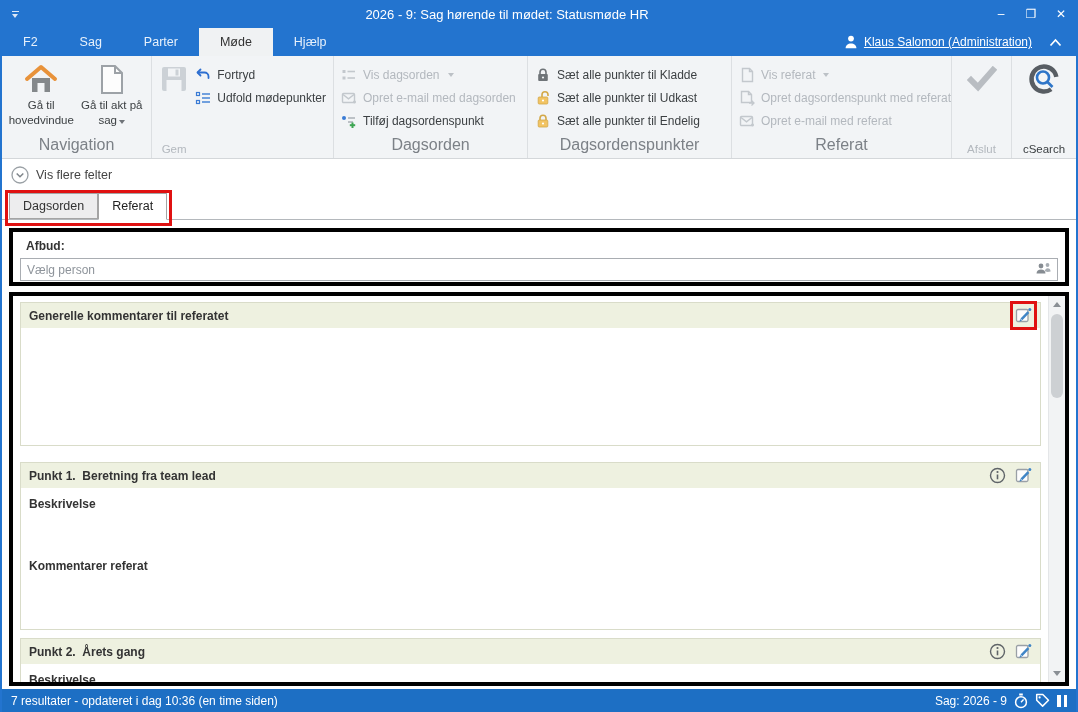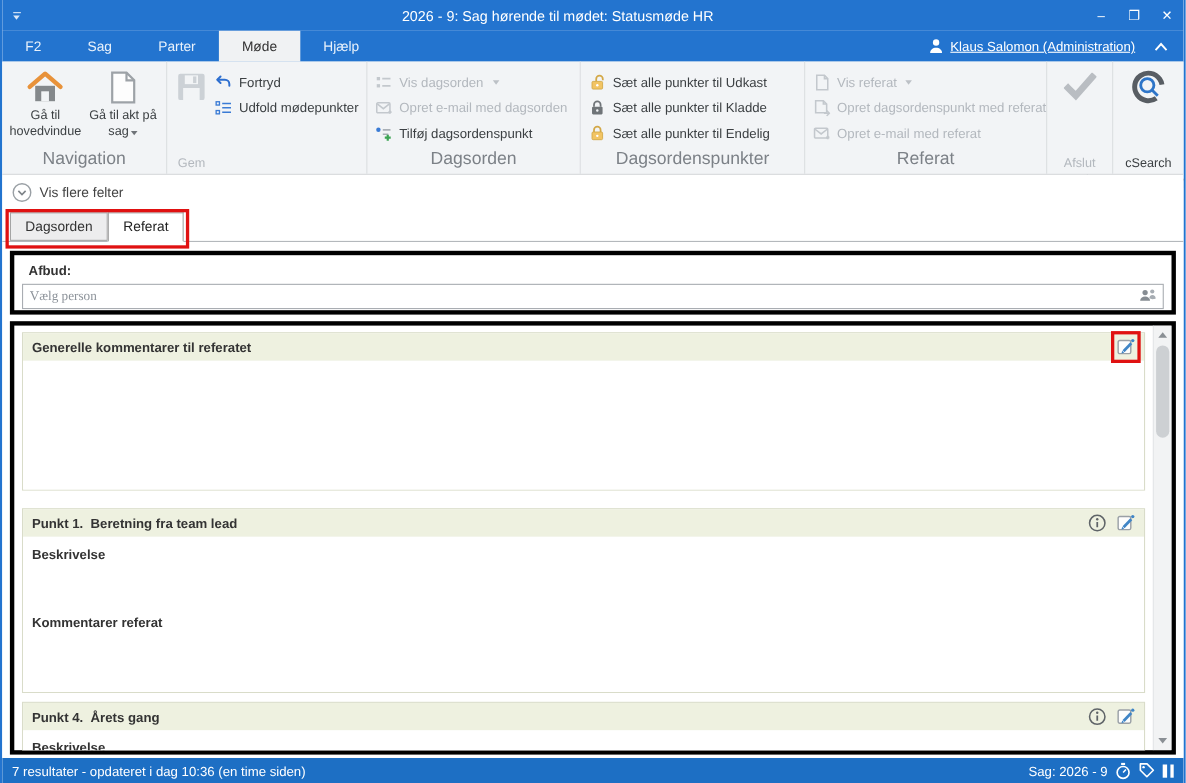--- a/index.html
+++ b/index.html
@@ -54,21 +54,21 @@
   .ann{position:absolute;border:3px solid #e01111;pointer-events:none;z-index:50;}
   .ann-tabs{left:-4px;top:-3px;right:-5px;bottom:-7px;}
   .icon-wrap{position:relative;display:inline-flex;}
   .ann-edit{left:-5px;top:-6px;right:-5px;bottom:-6px;}
   
   .content{flex:1;background:#fff;position:relative;overflow:hidden;}
   .panel{border:4px solid #000000;background:#fff;margin:0 7px;}
   .panel-a{margin-top:8px;height:58px;padding:7px 7px 0 13px;}
   .field-label{font-size:12px;font-weight:bold;color:#333;margin-bottom:5px;}
   .input-wrap{position:relative;margin-left:-6px;}
-  .afbud-input{width:100%;height:23px;border:1px solid #a9adb2;font-family:Liberation Serif, serif;font-size:12px;padding:2px 26px 2px 6px;color:#333;outline:none;}
+  .afbud-input{width:100%;height:23px;border:1px solid #a9adb2;font-family:Liberation Sans, sans-serif;font-size:12px;padding:2px 26px 2px 6px;color:#333;outline:none;}
   .afbud-input::placeholder{color:#8d939a;}
   .input-icon{position:absolute;right:6px;top:4px;}
   .panel-b{margin-top:6px;height:394px;position:relative;padding:6px 24px 0 7px;overflow:hidden;}
   .section{border:1px solid #d9dcc9;margin-bottom:16px;background:#fff;}
   .sec-header{background:#eef1e0;height:25px;display:flex;align-items:center;padding:0 8px;}
   .sec-title{font-weight:bold;font-size:12px;color:#333;flex:1;white-space:pre;}
   .sec-icons{display:flex;gap:9px;align-items:center;}
   .sec-body{background:#fff;padding:0 8px;}
   .body-label{font-size:12px;font-weight:bold;color:#333;}
   
@@ -225,33 +225,33 @@
         </div>
       </div>
       <div class="rgroup-label">Dagsorden</div>
     </div>
 
     <div class="rgroup" style="width:208px">
       <div class="rgroup-content">
         <div class="rsmall-col">
           <div class="rsmall">
             <svg class="icon16" viewBox="0 0 16 16">
+                <path d="M5 7 V5.2 a3 3 0 0 1 6 0 V7" fill="none" stroke="#6f7478" stroke-width="1.6"></path>
+                <rect x="3.2" y="7" width="9.6" height="7" rx="1" fill="#6f7478"></rect>
+                <circle cx="8" cy="10.5" r="1.1" fill="#f2f4f6"></circle>
+              </svg>
+            <span>Sæt alle punkter til Kladde</span>
+          </div>
+          <div class="rsmall">
+            <svg class="icon16" viewBox="0 0 16 16">
                 <path d="M7 7 V4.8 a3 3 0 0 1 6 0 V6" fill="none" stroke="#d3a847" stroke-width="1.6"></path>
                 <rect x="3.2" y="7" width="9.6" height="7" rx="1" fill="#f2c463" stroke="#d3a847" stroke-width="0.8"></rect>
                 <circle cx="8" cy="10.5" r="1.1" fill="#fff"></circle>
               </svg>
             <span>Sæt alle punkter til Udkast</span>
-          </div>
-          <div class="rsmall">
-            <svg class="icon16" viewBox="0 0 16 16">
-                <path d="M5 7 V5.2 a3 3 0 0 1 6 0 V7" fill="none" stroke="#6f7478" stroke-width="1.6"></path>
-                <rect x="3.2" y="7" width="9.6" height="7" rx="1" fill="#6f7478"></rect>
-                <circle cx="8" cy="10.5" r="1.1" fill="#f2f4f6"></circle>
-              </svg>
-            <span>Sæt alle punkter til Kladde</span>
           </div>
           <div class="rsmall">
             <svg class="icon16" viewBox="0 0 16 16">
                 <path d="M5 7 V5.2 a3 3 0 0 1 6 0 V7" fill="none" stroke="#d3a847" stroke-width="1.6"></path>
                 <rect x="3.2" y="7" width="9.6" height="7" rx="1" fill="#f2c463" stroke="#d3a847" stroke-width="0.8"></rect>
                 <circle cx="8" cy="10.5" r="1.1" fill="#fff"></circle>
               </svg>
             <span>Sæt alle punkter til Endelig</span>
           </div>
         </div>
@@ -394,21 +394,21 @@
           </span>
         </div>
         <div class="sec-body" style="height:141px">
           <div class="body-label" style="padding-top:9px">Beskrivelse</div>
           <div class="body-label" style="padding-top:48px">Kommentarer referat</div>
         </div>
       </div>
 
       <div class="section">
         <div class="sec-header">
-          <span class="sec-title">Punkt 4.  Årets gang</span>
+          <span class="sec-title">Punkt 2.  Årets gang</span>
           <span class="sec-icons">
             <svg width="17" height="17" viewBox="0 0 17 17">
                 <circle cx="8.5" cy="8.5" r="7" fill="none" stroke="#5f6468" stroke-width="1.4"></circle>
                 <circle cx="8.5" cy="5" r="1.1" fill="#5f6468"></circle>
                 <line x1="8.5" y1="7.5" x2="8.5" y2="12.3" stroke="#5f6468" stroke-width="1.6"></line>
               </svg>
             <svg width="17" height="17" viewBox="0 0 17 17">
                 <rect x="1.5" y="2.5" width="11.5" height="12" rx="1.5" fill="#fdfdfd" stroke="#9aa0a6" stroke-width="1.3"></rect>
                 <polygon points="5.5,11.5 12.5,4.2 14.3,6 7.3,13.3" fill="#3f85c6"></polygon>
                 <polygon points="5.2,11.9 7,13.7 4.5,14.4" fill="#3f85c6"></polygon>

